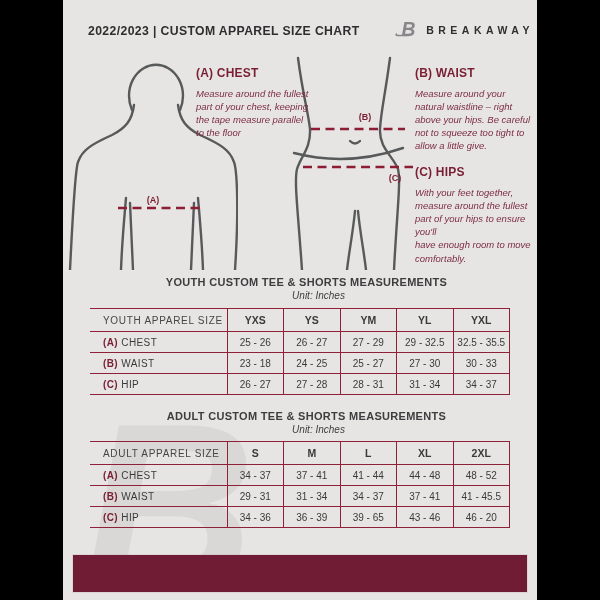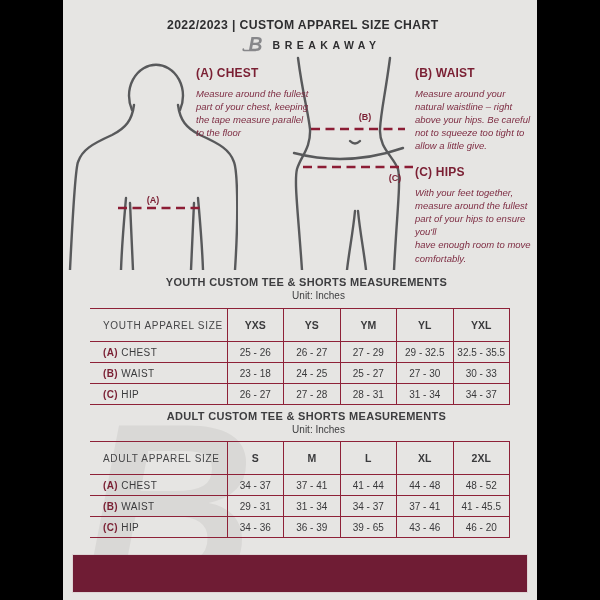--- a/index.html
+++ b/index.html
@@ -12,46 +12,46 @@
   }
   *{margin:0;padding:0;box-sizing:border-box;}
   html,body{width:600px;height:600px;overflow:hidden;}
   body{background:#000;font-family:"Liberation Sans",sans-serif;position:relative;}
   .page{position:absolute;left:63px;top:0;width:474px;height:600px;background:var(--bg);overflow:hidden;}
   .layer{position:absolute;z-index:1;}
   
   .watermark{position:absolute;left:20px;top:388px;z-index:0;font-size:238px;font-weight:700;
     color:#d9d8d6;line-height:1;font-style:italic;letter-spacing:-6px;}
   
-  .hdr{left:0;top:17px;width:474px;display:flex;justify-content:space-between;align-items:center;padding:0 3px 0 25px;flex-direction:column;}
+  .hdr{left:0;top:17px;width:474px;display:flex;justify-content:space-between;align-items:center;padding:0 3px 0 25px;}
   .hdr-title{font-size:13px;font-weight:700;color:#2e2e30;letter-spacing:.4px;display:inline-block;transform:scaleX(.94);transform-origin:left center;white-space:nowrap;}
   .brand{display:flex;align-items:center;gap:7px;}
   .brand-name{font-size:10.5px;font-weight:700;color:#2e2e30;letter-spacing:4.5px;}
   
   .instr{width:116px;}
   .instr h3{font-size:12px;font-weight:700;color:var(--maroon);letter-spacing:.2px;margin-bottom:7px;}
   .instr p{font-size:9.5px;font-style:italic;color:#7e2d43;line-height:1.38;white-space:pre-line;}
   .pos-a{left:133px;top:66px;}
   .pos-b{left:352px;top:66px;}
   .pos-c{left:352px;top:165px;}
   
   .fig1{left:5px;top:56px;}
   .fig2{left:218px;top:56px;}
   
   .sec{left:0;width:487px;text-align:center;}
   .sec .t{font-size:11px;font-weight:700;color:#3d3d3f;letter-spacing:.3px;}
-  .sec .u{font-size:10px;color:#3d3d3f;margin-top:2px;padding-left:24px;}
+  .sec .u{font-size:10px;font-style:italic;color:#3d3d3f;margin-top:2px;padding-left:24px;}
   .sec1{top:276px;} .sec2{top:410px;}
   
   .tbl-wrap1{left:27px;top:308px;} .tbl-wrap2{left:27px;top:441px;}
   table{border-collapse:collapse;table-layout:fixed;width:420px;background:transparent;}
   col.c0{width:137px;}
   th,td{border-top:1.5px solid var(--border);border-bottom:1.5px solid var(--border);
         border-right:1.2px solid var(--border);border-left:none;}
-  th{height:33px;font-size:10.5px;font-weight:700;color:var(--ink);text-align:center;}
+  th{height:23px;font-size:10.5px;font-weight:700;color:var(--ink);text-align:center;}
   th.lbl{font-weight:400;font-size:10px;letter-spacing:.7px;text-align:left;padding-left:13px;color:#454547;}
   td{height:21px;font-size:10px;color:var(--ink);text-align:center;}
   td.lbl{text-align:left;padding-left:13px;letter-spacing:.4px;}
   td.lbl .pfx{font-weight:700;color:var(--maroon);}
   
   .bar{left:10px;top:555px;width:454px;height:37px;background:var(--maroon-deep);box-shadow:0 0 0 1px #b8909c33;}
   svg text{font-family:"Liberation Sans",sans-serif;}
 </style>
 </head>
 <body>

